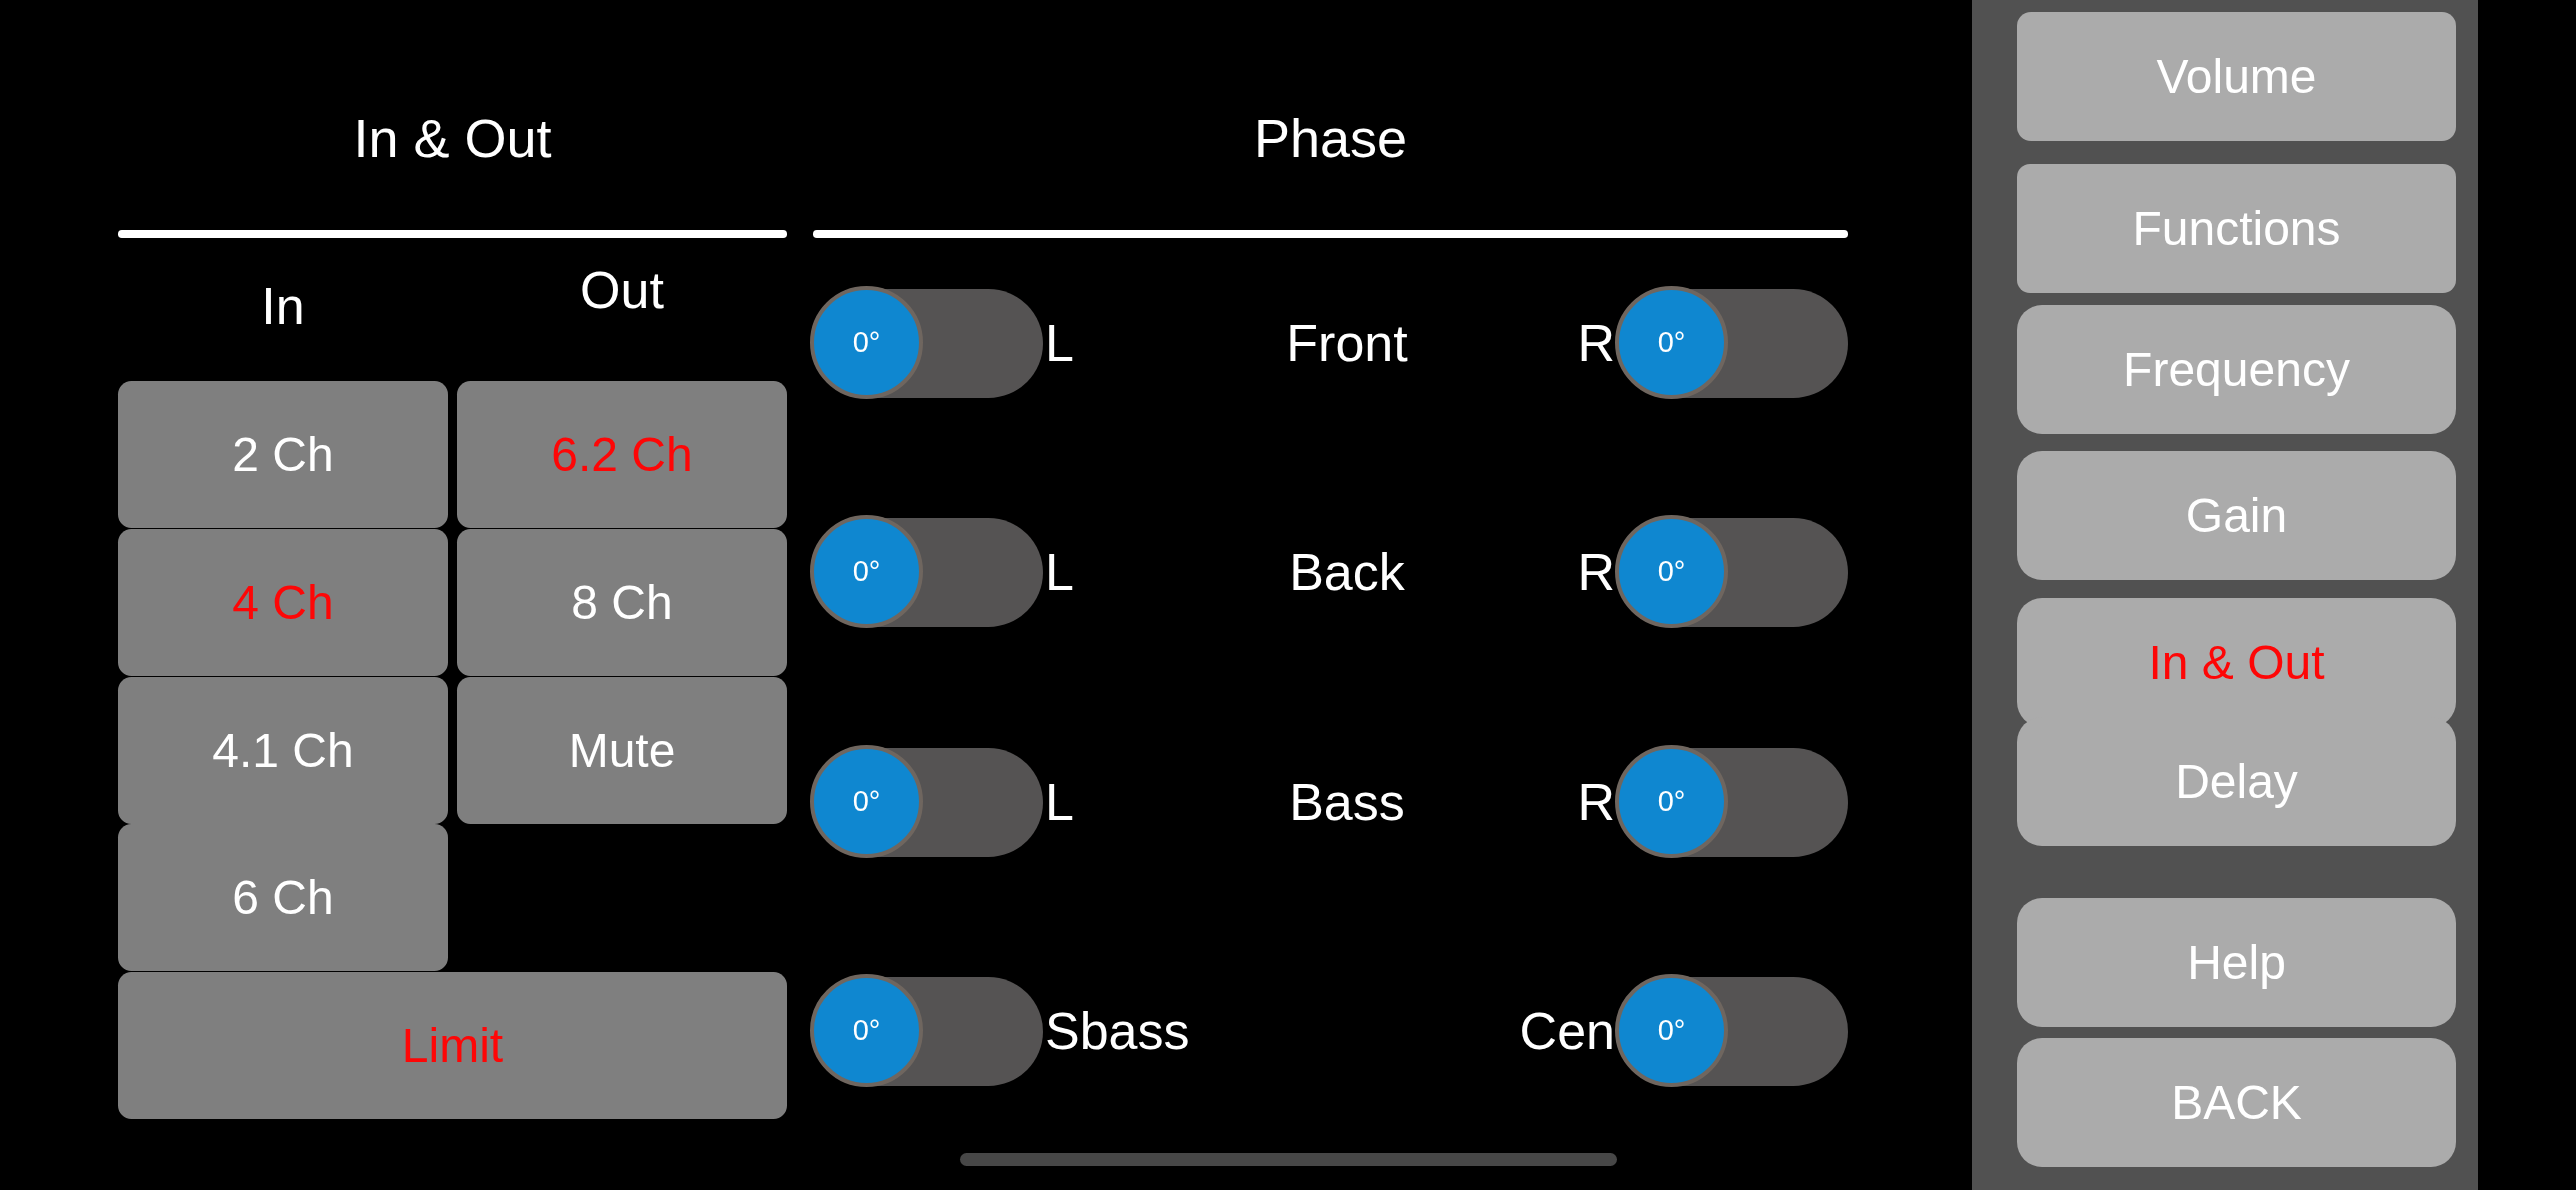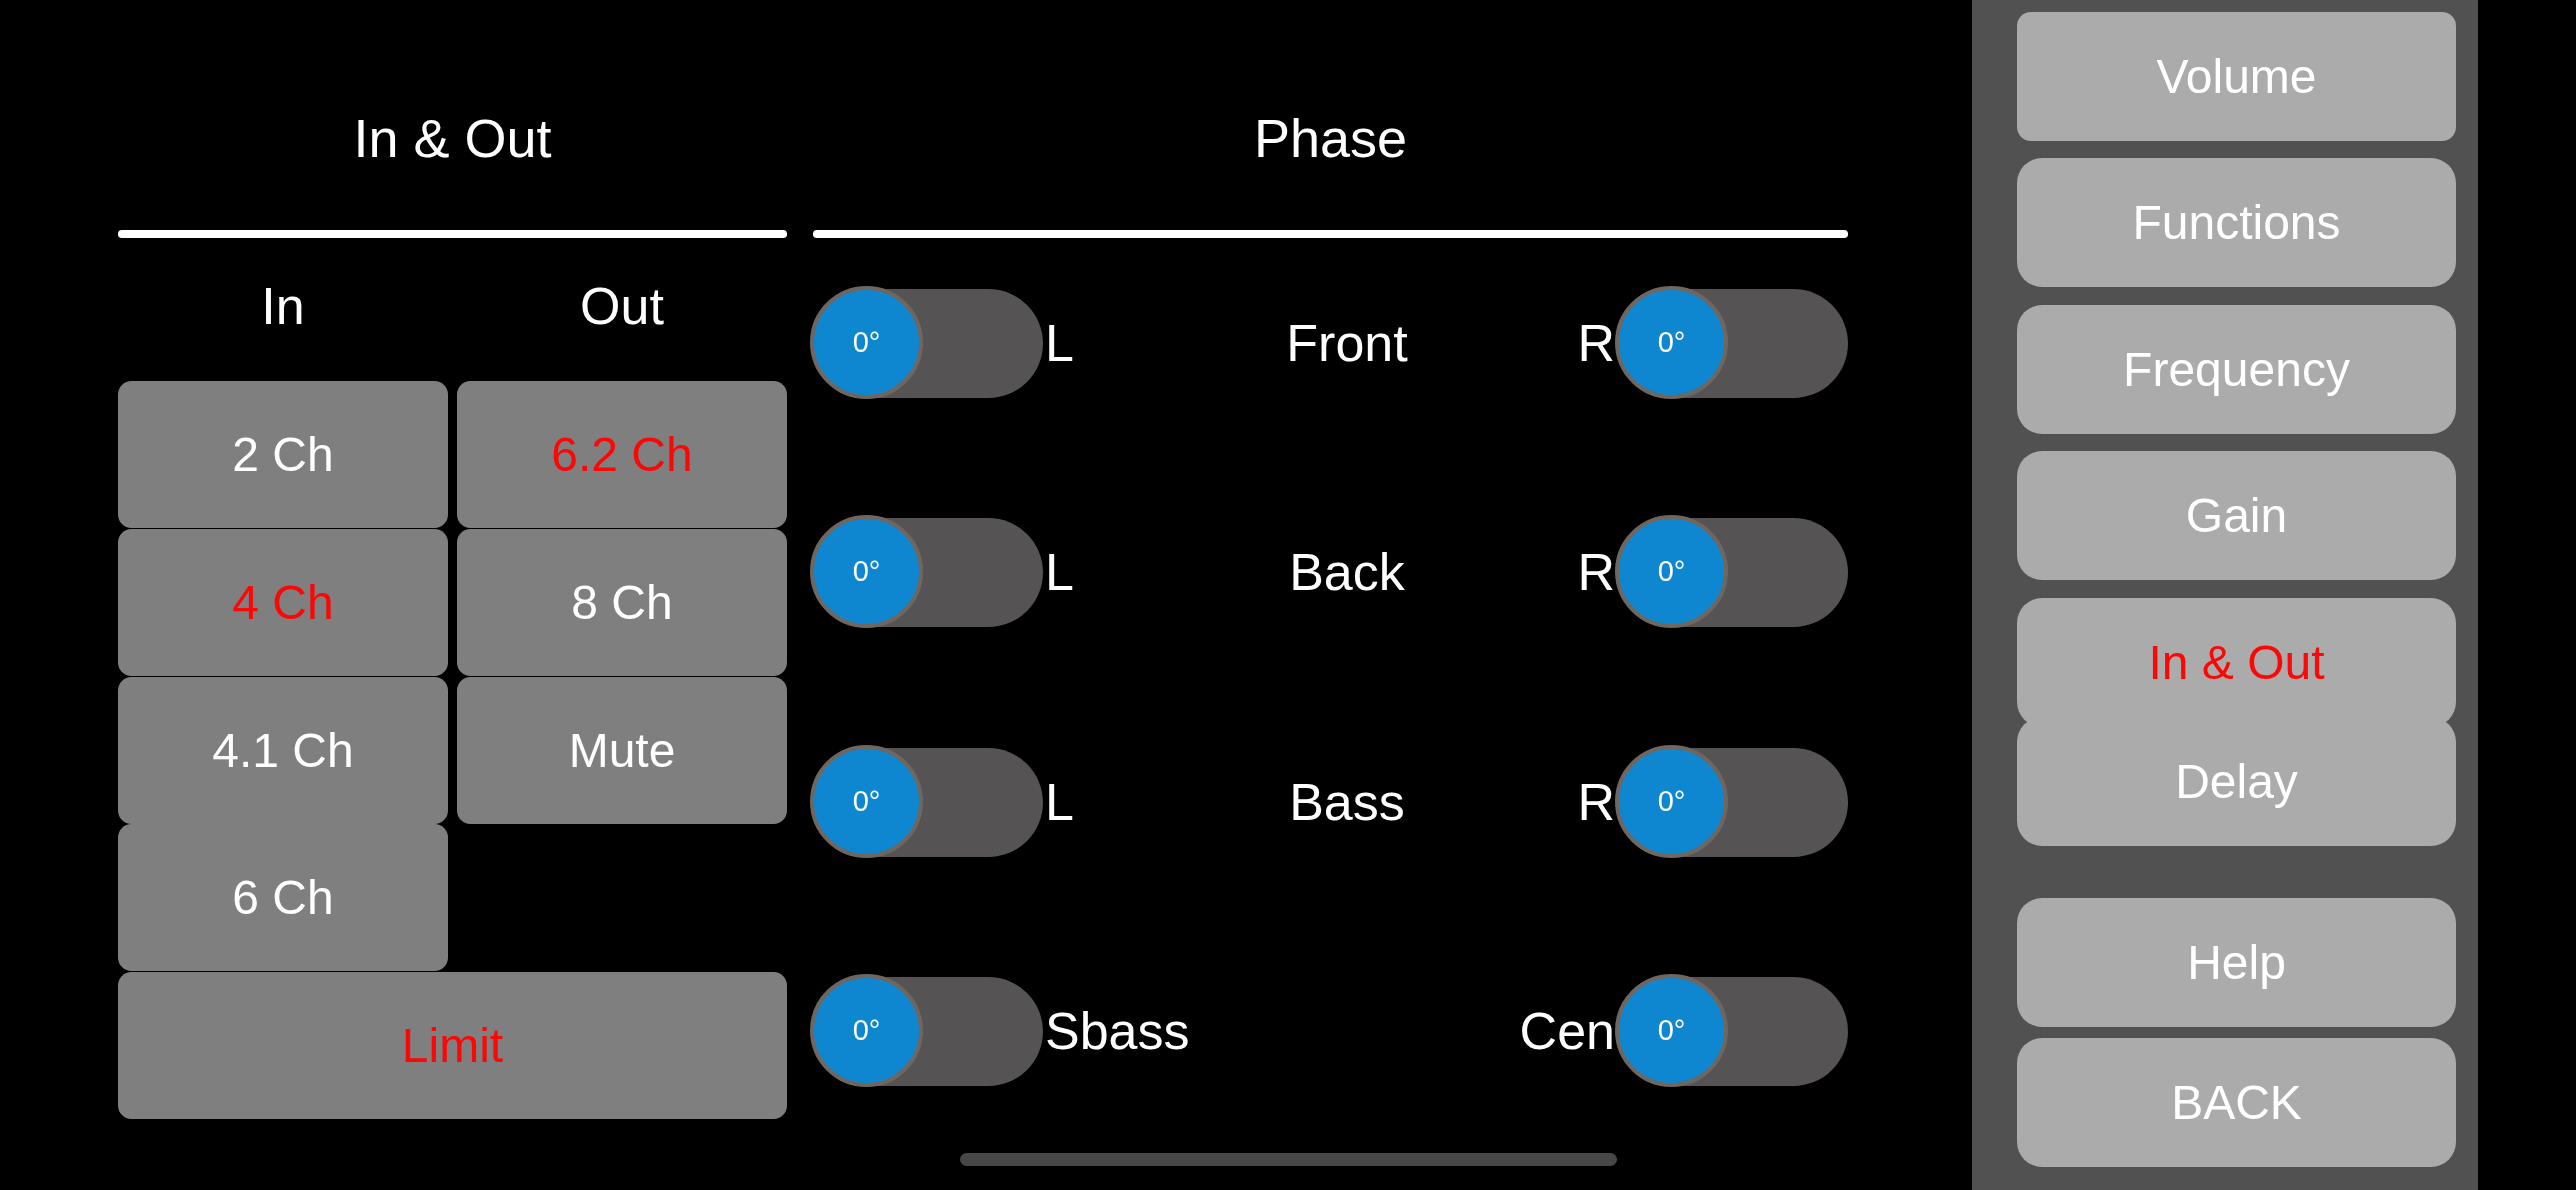--- a/index.html
+++ b/index.html
@@ -36,21 +36,21 @@
 </head>
 <body>
 
 <div id="screen">
 
   <div class="abs" style="left:0;top:0;width:813px;height:1190px;">
     <div class="abs sec-title" style="left:118px;top:107px;width:669px;">In &amp; Out</div>
     <div class="abs underline" style="left:118px;top:230px;width:669px;"></div>
 
     <div class="abs col-head" style="left:118px;top:276px;width:330px;">In</div>
-    <div class="abs col-head" style="left:457px;top:276px;width:330px;">Out</div>
+    <div class="abs col-head" style="left:457px;top:260px;width:330px;">Out</div>
 
     <div class="abs gbtn" style="left:118px;top:381px;">2 Ch</div>
     <div class="abs gbtn accent" style="left:457px;top:381px;">6.2 Ch</div>
     <div class="abs gbtn accent" style="left:118px;top:529px;">4 Ch</div>
     <div class="abs gbtn" style="left:457px;top:529px;">8 Ch</div>
     <div class="abs gbtn" style="left:118px;top:677px;">4.1 Ch</div>
     <div class="abs gbtn" style="left:457px;top:677px;">Mute</div>
     <div class="abs gbtn" style="left:118px;top:824px;">6 Ch</div>
     <div class="abs gbtn wide accent" style="left:118px;top:972px;">Limit</div>
   </div>
@@ -118,21 +118,21 @@
       <div class="toggle" style="left:805px;">
         <div class="knob">
           <span>0°</span>
         </div>
       </div>
     </div>
   </div>
 
   <div id="sidebar" class="abs">
     <div class="sbtn" style="top:11.5px;border-radius:14px;">Volume</div>
-    <div class="sbtn" style="top:158px;">Functions</div>
+    <div class="sbtn" style="top:164px;border-radius:13px;">Functions</div>
     <div class="sbtn" style="top:305px;">Frequency</div>
     <div class="sbtn" style="top:451px;">Gain</div>
     <div class="sbtn accent" style="top:598px;">In &amp; Out</div>
     <div class="sbtn" style="top:717px;">Delay</div>
     <div class="sbtn" style="top:891px;margin-top:7px;">Help</div>
     <div class="sbtn" style="top:1038px;">BACK</div>
   </div>
 
   <div id="scrollbar" class="abs"></div>
 

